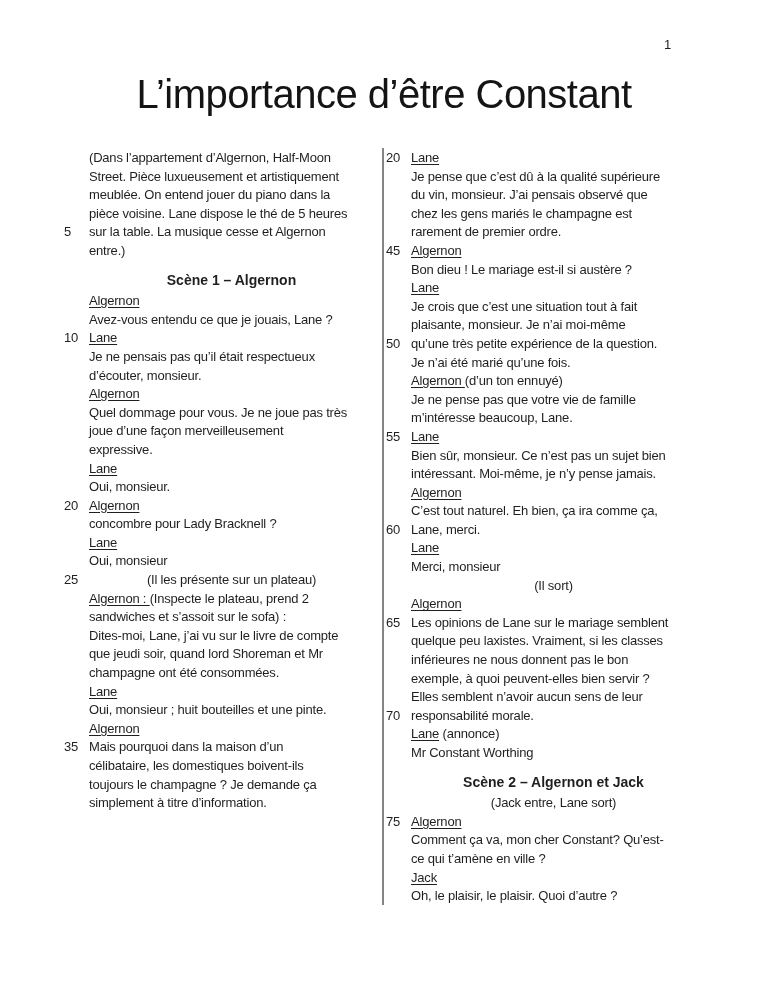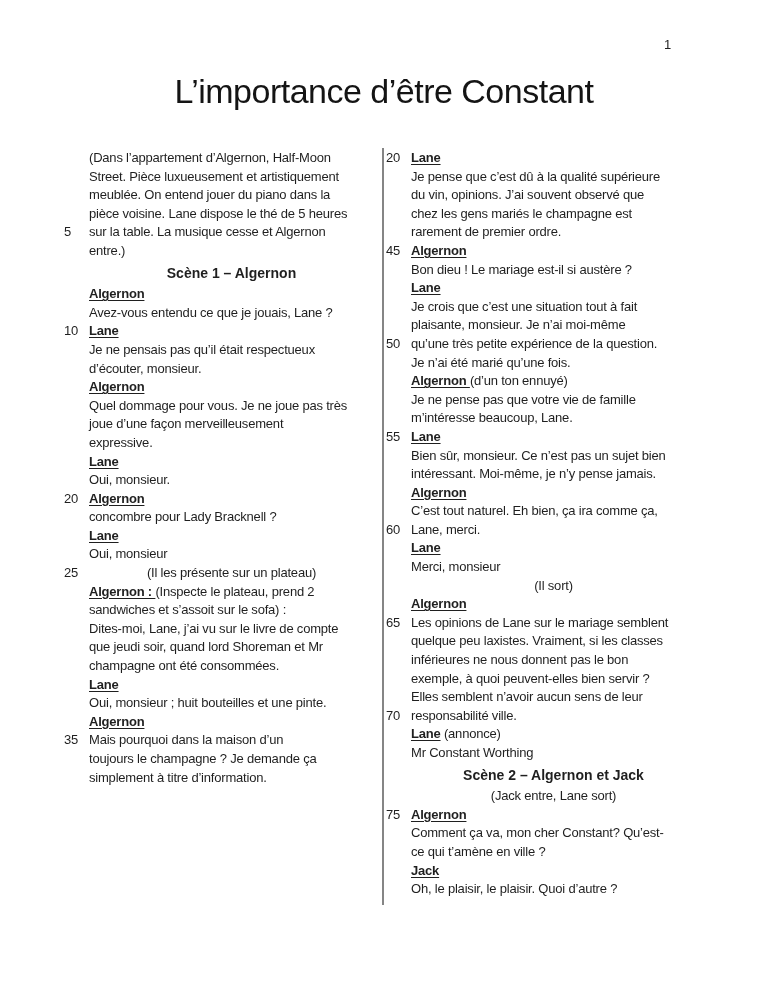--- a/index.html
+++ b/index.html
@@ -18,21 +18,21 @@
     left: 664px;
     font-size: 13px;
     color: var(--text, #1f1f1f);
   }
   .doc-title {
     position: absolute;
     top: 72px;
     left: 0;
     width: 100%;
     text-align: center;
-    font-size: 34px;
+    font-size: 40px;
     font-weight: 400;
     letter-spacing: -0.5px;
     color: #141414;
     white-space: nowrap;
   }
   .col {
     position: absolute;
     top: 149px;
   }
   #col-left  { left: 64px;  width: 310px; }
@@ -51,23 +51,23 @@
     font-size: 13px;
     letter-spacing: -0.2px;
   }
   .num {
     flex: 0 0 25px;
     white-space: pre;
   }
   .txt { flex: 1; white-space: pre; }
   .txt.center  { text-align: center; white-space: normal; }
   .txt.heading { text-align: center; white-space: normal; font-weight: bold; font-size: 14px; letter-spacing: 0; }
-  .heading-row { margin: 3px 0 3px 0; }
+  .heading-row { margin: 10px 0 3px 0; }
   .speaker {
-    font-weight: bold;
+    font-weight: normal;
     text-decoration: underline;
     text-underline-offset: 2px;
   }
 </style>
 </head>
 <body>
 
 <div class="page" style="--bg: #ffffff; --text: #1f1f1f; --divider: #858585;">
   <div class="page-number">1</div>
   <h1 class="doc-title" style="margin:0;">L’importance d’être Constant</h1>
@@ -196,39 +196,43 @@
       <div class="line">
         <span class="num"> </span>
         <span class="txt"><span class="speaker">Algernon</span></span>
       </div>
       <div class="line">
         <span class="num">35</span>
         <span class="txt">Mais pourquoi dans la maison d’un</span>
       </div>
       <div class="line">
         <span class="num"> </span>
+        <span class="txt">célibataire, les domestiques boivent-ils</span>
+      </div>
+      <div class="line">
+        <span class="num"> </span>
         <span class="txt">toujours le champagne ? Je demande ça</span>
       </div>
       <div class="line">
         <span class="num"> </span>
         <span class="txt">simplement à titre d’information.</span>
       </div>
     </div>
   <div class="col" id="col-right">
       <div class="line">
         <span class="num">20</span>
         <span class="txt"><span class="speaker">Lane</span></span>
       </div>
       <div class="line">
         <span class="num"> </span>
         <span class="txt">Je pense que c’est dû à la qualité supérieure</span>
       </div>
       <div class="line">
         <span class="num"> </span>
-        <span class="txt">du vin, opinions. J’ai souvent observé que</span>
+        <span class="txt">du vin, monsieur. J’ai pensais observé que</span>
       </div>
       <div class="line">
         <span class="num"> </span>
         <span class="txt">chez les gens mariés le champagne est</span>
       </div>
       <div class="line">
         <span class="num"> </span>
         <span class="txt">rarement de premier ordre.</span>
       </div>
       <div class="line">
@@ -326,21 +330,21 @@
       <div class="line">
         <span class="num"> </span>
         <span class="txt">exemple, à quoi peuvent-elles bien servir ?</span>
       </div>
       <div class="line">
         <span class="num"> </span>
         <span class="txt">Elles semblent n’avoir aucun sens de leur</span>
       </div>
       <div class="line">
         <span class="num">70</span>
-        <span class="txt">responsabilité ville.</span>
+        <span class="txt">responsabilité morale.</span>
       </div>
       <div class="line">
         <span class="num"> </span>
         <span class="txt"><span class="speaker">Lane</span><span> (annonce)</span></span>
       </div>
       <div class="line">
         <span class="num"> </span>
         <span class="txt">Mr Constant Worthing</span>
       </div>
       <div class="line heading-row">

